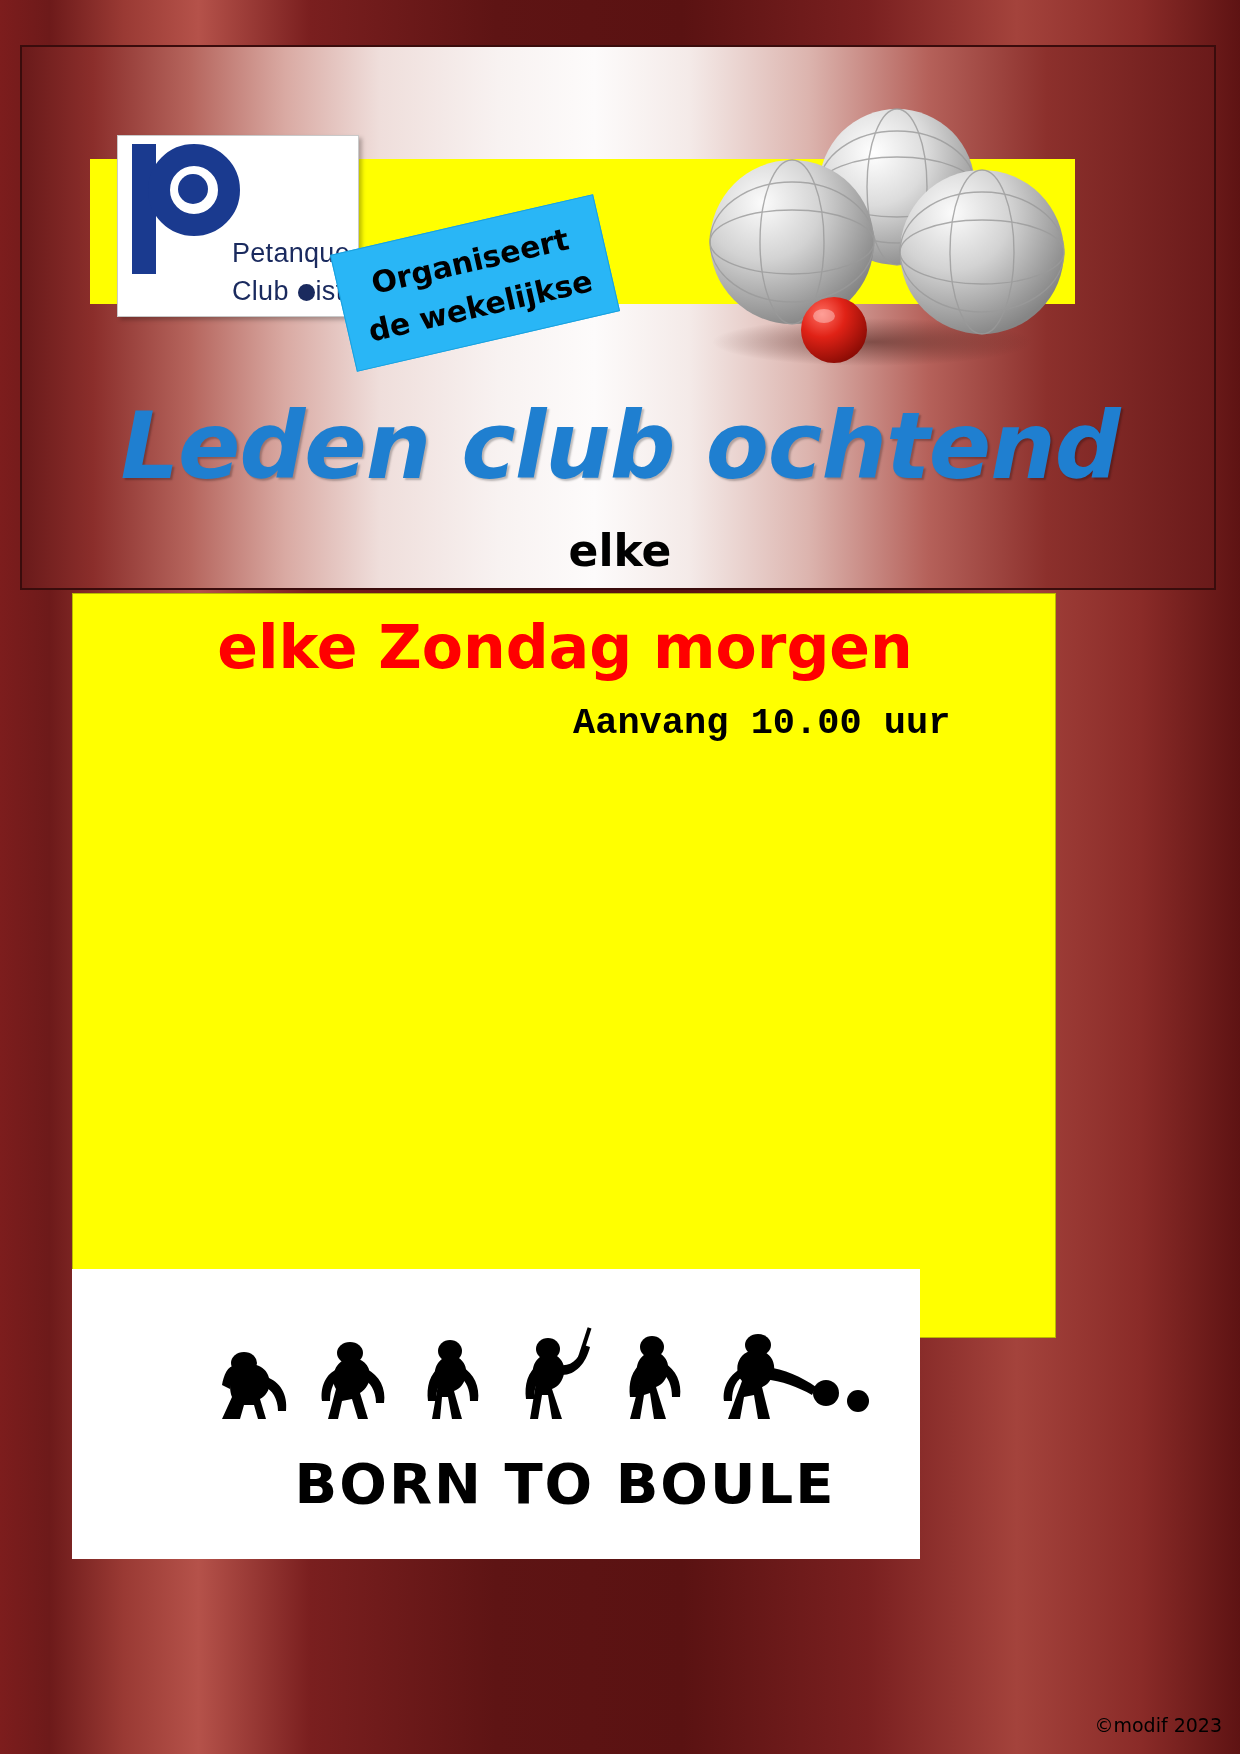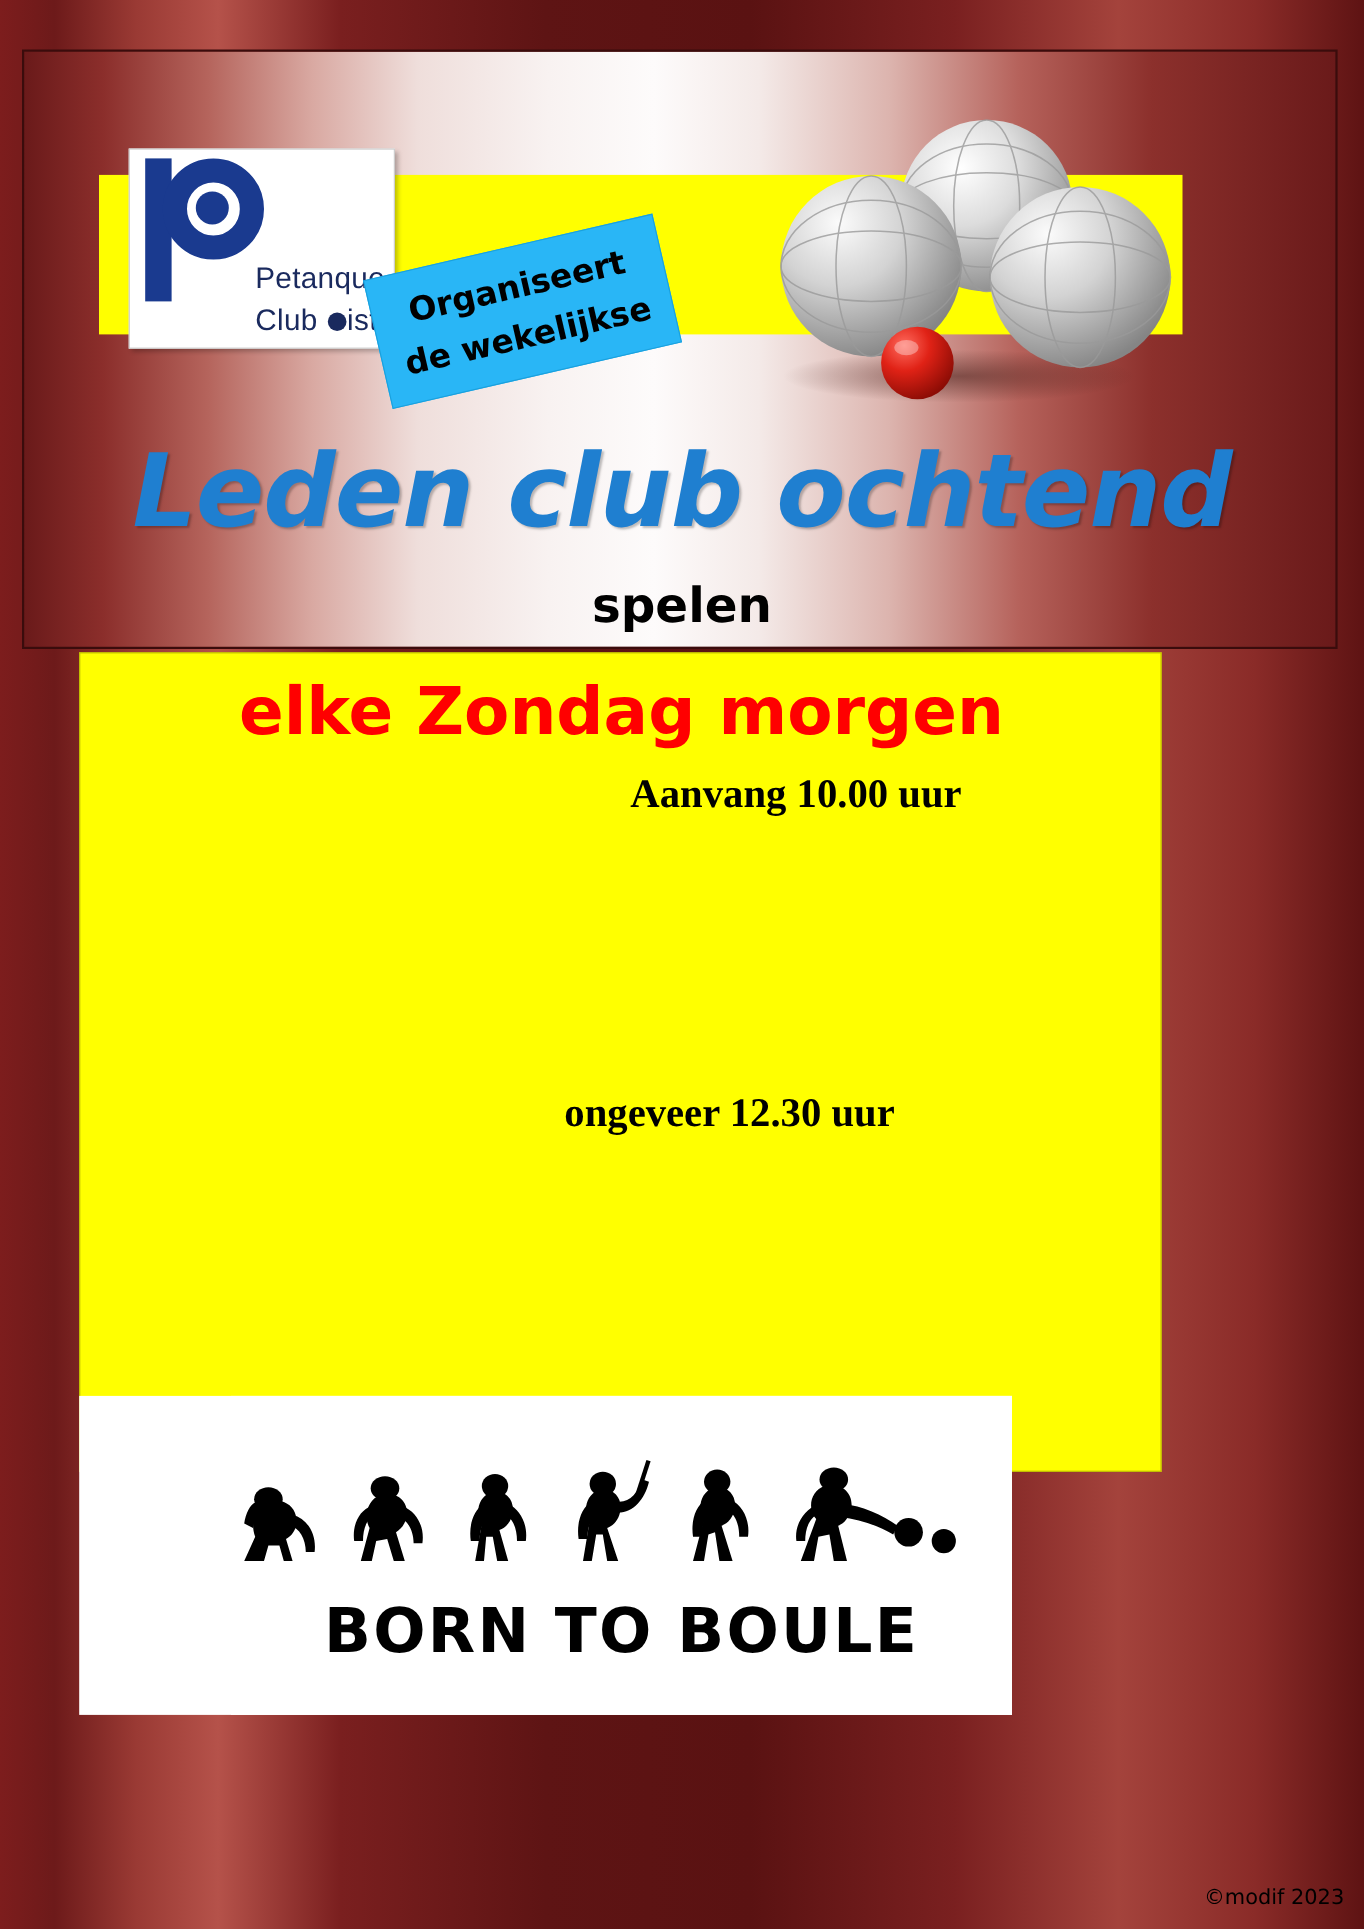--- a/index.html
+++ b/index.html
@@ -183,21 +183,21 @@
     width: 984px;
     text-align: center;
     color: #ff0000;
     font-family: "DejaVu Sans", sans-serif;
     font-weight: bold;
     font-size: 60px;
   }
   .line {
     position: absolute;
     color: #000000;
-    font-family: Liberation Serif, serif;
+    font-family: Liberation Mono, monospace;
     font-weight: bold;
     font-size: 37px;
     line-height: 48px;
     white-space: pre-wrap;
   }
   .l-start   { left: 500px; top: 105px; }
   .l-via     { left: 10px;  top: 160px; width: 964px; }
   .l-spelen  { left: 10px;  top: 340px; }
   .l-onge    { left: 440px; top: 395px; }
   .l-toegang { left: 10px;  top: 530px; width: 964px; }
@@ -310,27 +310,26 @@
     </div>
 
     <div class="sticker">
       <div class="sticker-text">
         <div>Organiseert</div>
         <div>de wekelijkse</div>
       </div>
     </div>
 
     <div class="headline">Leden club ochtend</div>
-    <div class="subheadline">spelen</div>
+    <div class="subheadline">elke</div>
   </div>
 
   <div class="yellow-panel">
     <div class="panel-title">elke Zondag morgen</div>
     <div class="line l-start">Aanvang 10.00 uur</div>
-    <div class="line l-onge">ongeveer 12.30 uur</div>
   </div>
 
   <div class="bottom-panel">
     <div class="evo-box">
       <svg width="710" height="185" viewBox="0 0 710 185" xmlns="http://www.w3.org/2000/svg">
         <g fill="#000000">
 
           <path d="M12 150 L22 128 C18 118 20 104 30 98 C40 92 54 96 58 106 C62 116 58 126 50 130 L56 150 L48 150 L44 136 L34 136 L30 150 Z"></path>
           <path d="M30 98 C20 92 14 104 12 116 L20 120 C22 110 26 104 32 102 Z"></path>
           <path d="M56 108 C70 112 78 126 76 142 L68 142 C68 130 62 120 54 118 Z"></path>

